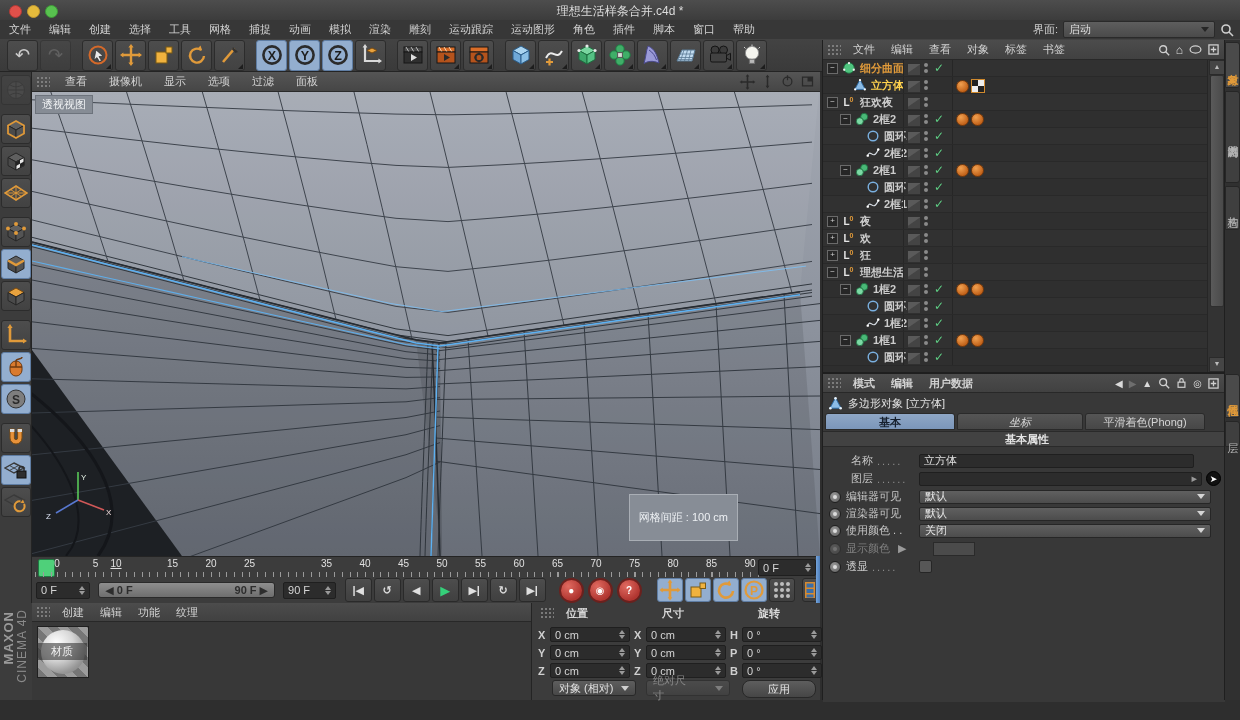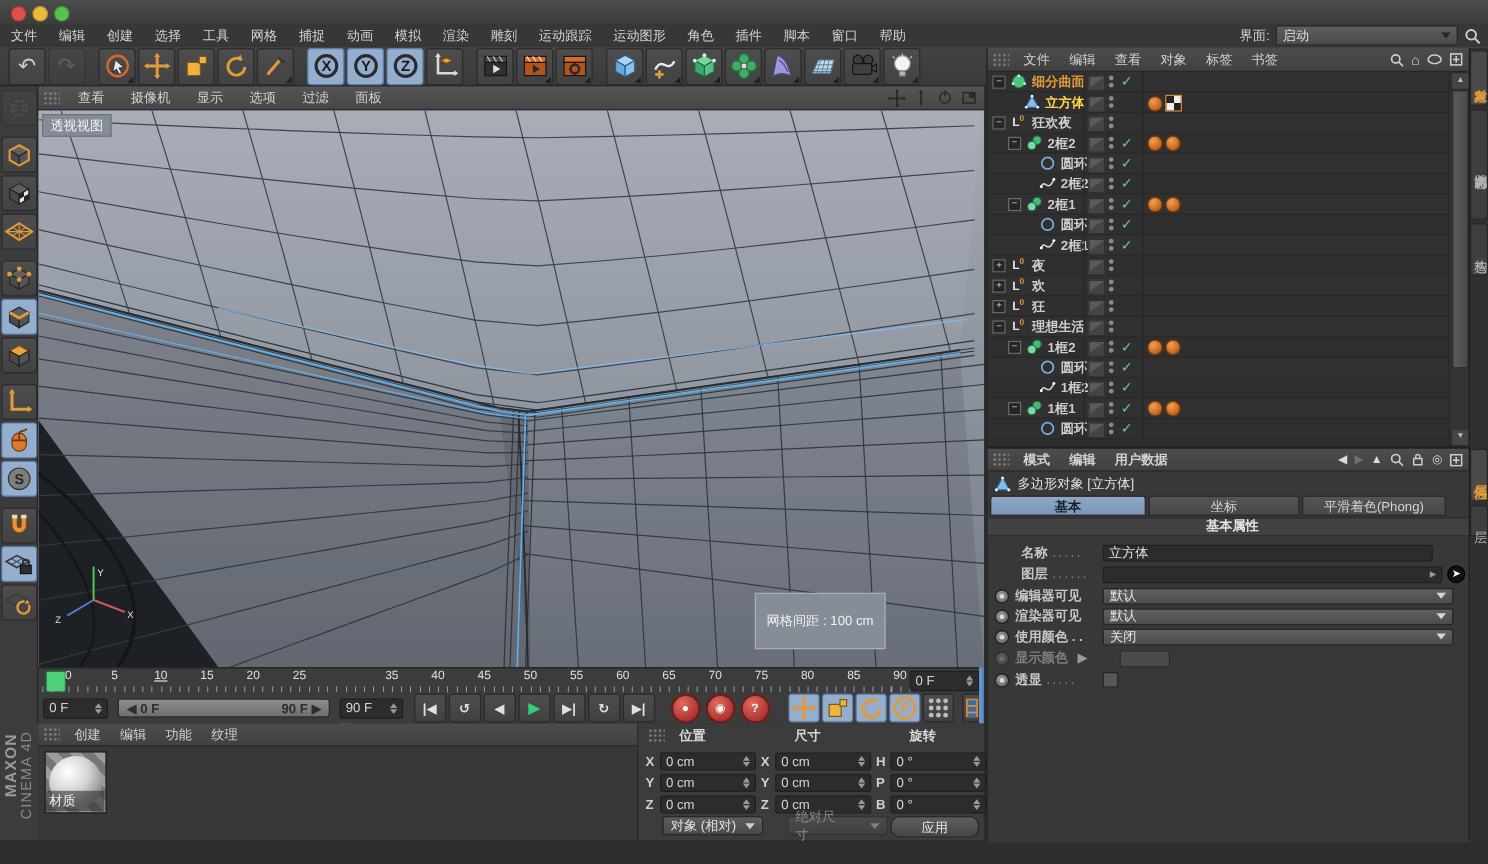--- a/index.html
+++ b/index.html
@@ -66,21 +66,21 @@
   #leftstrip{left:0;top:603px;width:32px;height:97px;background:#3c3c3c;border-right:1px solid #242424;}
   .vbrand{position:absolute;writing-mode:vertical-rl;transform:rotate(180deg);letter-spacing:1px;color:#9a9a9a;}
   #brand-maxon{left:1px;top:8px;font-weight:bold;font-size:13px;}
   #brand-cinema{left:15px;top:6px;font-size:12px;color:#8a8a8a;}
   .pan-header{position:absolute;left:0;top:0;width:100%;height:19px;background:linear-gradient(#4c4c4c,#414141);border-bottom:1px solid #282828;display:flex;align-items:center;box-sizing:border-box;}
   .pan-header .mi{padding:2px 8px;}
   #matman{left:32px;top:603px;width:500px;height:97px;background:#383838;border-right:1px solid #242424;box-sizing:border-box;}
   #mat-thumb{position:absolute;left:5px;top:23px;width:50px;height:62px;}
   #mat-ball{width:50px;height:50px;border:1px solid #202020;background:repeating-linear-gradient(45deg,#767676 0 7px,#9c9c9c 7px 14px);position:relative;}
   #mat-ball::after{content:"";position:absolute;left:3px;top:3px;width:44px;height:44px;border-radius:50%;background:radial-gradient(circle at 35% 30%,#ffffff,#d6d6d6 40%,#9a9a9a 70%,#6f6f6f);}
-  #mat-name{position:absolute;left:0;bottom:12px;width:50px;background:rgba(40,40,40,.55);color:#f0f0f0;padding:1px 4px;box-sizing:border-box;}
+  #mat-name{position:absolute;left:0;bottom:28px;width:50px;background:rgba(40,40,40,.55);color:#f0f0f0;padding:1px 14px;box-sizing:border-box;}
   #coordman{left:532px;top:603px;width:288px;height:97px;background:#3c3c3c;box-sizing:border-box;}
   .cm-title{position:absolute;top:3px;color:#d8d8d8;font-weight:bold;}
   .cm-label{position:absolute;width:12px;color:#d0d0d0;font-weight:bold;}
   .cm-field{position:absolute;width:80px;height:15px;background:#2c2c2c;border:1px solid #1f1f1f;border-radius:2px;color:#d5d5d5;display:flex;align-items:center;padding:0 4px;box-sizing:border-box;}
   .cm-dd{position:absolute;height:16px;background:linear-gradient(#5e5e5e,#484848);border:1px solid #282828;border-radius:3px;color:#e0e0e0;display:flex;align-items:center;padding:0 6px;box-sizing:border-box;}
   .cm-dd .caret{margin-left:auto;border-top-color:#cfcfcf;}
   .cm-dd.dis{opacity:.45;}
   #apply-btn{position:absolute;height:16px;background:linear-gradient(#5e5e5e,#464646);border:1px solid #282828;border-radius:8px;color:#e6e6e6;display:flex;align-items:center;justify-content:center;}
   
   #rightpanel{left:822px;top:40px;width:402px;height:660px;background:#323232;border-left:1px solid #1f1f1f;}
@@ -109,21 +109,21 @@
   #om-thumb{position:absolute;left:2px;top:15px;width:12px;height:230px;background:linear-gradient(90deg,#5a5a5a,#4a4a4a);border:1px solid #2e2e2e;border-radius:2px;}
   
   #am{position:absolute;left:0;top:332px;width:402px;height:328px;background:#383838;border-top:2px solid #1f1f1f;}
   #am-htools{margin-left:auto;display:flex;align-items:center;gap:6px;padding-right:6px;color:#ddd;font-size:10px;}
   #am-objrow{position:absolute;left:0;top:20px;width:100%;height:19px;display:flex;align-items:center;padding-left:5px;box-sizing:border-box;color:#e2e2e2;}
   #am-tabs{position:absolute;left:2px;top:39px;width:398px;height:17px;display:flex;gap:2px;}
   .atab{flex:0 0 auto;padding:1px 0;text-align:center;background:linear-gradient(#555,#474747);border:1px solid #2a2a2a;border-radius:3px 3px 0 0;color:#d5d5d5;}
   .atab.active{background:linear-gradient(#8fa7c6,#7b96ba);color:#16202e;font-weight:bold;}
   #am-section{position:absolute;left:0;top:57px;width:100%;height:16px;background:#424242;border-top:1px solid #2a2a2a;border-bottom:1px solid #2a2a2a;color:#e4e4e4;font-weight:bold;padding-left:6px;box-sizing:border-box;line-height:15px;text-align:center;}
   .arow{position:absolute;left:0;width:100%;height:17px;display:flex;align-items:center;box-sizing:border-box;}
-  .alabel{color:#c6c6c6;font-weight:bold;}
+  .alabel{color:#c6c6c6;}
   .aleaders{color:#8a8a8a;letter-spacing:2px;margin-left:4px;}
   .afield{position:absolute;left:96px;width:275px;height:14px;background:#2c2c2c;border:1px solid #1f1f1f;border-radius:2px;color:#e0e0e0;padding:0 4px;display:flex;align-items:center;box-sizing:border-box;}
   .radio{width:10px;height:10px;border-radius:50%;border:1px solid #1f1f1f;background:radial-gradient(circle at 40% 35%,#9a9a9a,#5c5c5c);margin:0 5px 0 6px;flex:0 0 10px;position:relative;}
   .radio::after{content:"";position:absolute;left:3px;top:3px;width:4px;height:4px;border-radius:50%;background:#dcdcdc;}
   .radio.dis{opacity:.35;}
   .addfield{position:absolute;left:96px;width:292px;height:14px;background:linear-gradient(#606060,#4c4c4c);border:1px solid #262626;border-radius:2px;color:#e6e6e6;padding:0 5px;display:flex;align-items:center;box-sizing:border-box;}
   .addfield .caret{margin-left:auto;border-top-color:#d5d5d5;}
   #layer-btn{position:absolute;right:4px;top:1px;width:13px;height:13px;border-radius:50%;background:#111;border:1px solid #000;color:#fff;display:flex;align-items:center;justify-content:center;font-size:9px;}
   .swatch{position:absolute;left:104px;width:40px;height:12px;background:#4b4b4b;border:1px solid #2a2a2a;}
   .chk{position:absolute;left:96px;width:11px;height:11px;background:#575757;border:1px solid #262626;border-radius:2px;}
@@ -138,20 +138,21 @@
 </style>
 </head>
 <body>
 
 <div id="app">
 
   <div id="titlebar" class="abs">
     <span class="tl red"></span>
     <span class="tl yel"></span>
     <span class="tl grn"></span>
+    <div id="window-title">理想生活样条合并.c4d *</div>
   </div>
 
   <div id="menubar" class="abs">
     <div id="main-menu-items" style="display:flex;">
         <span class="mi">文件</span>
         <span class="mi">编辑</span>
         <span class="mi">创建</span>
         <span class="mi">选择</span>
         <span class="mi">工具</span>
         <span class="mi">网格</span>
@@ -552,21 +553,21 @@
       <div id="vp-label">透视视图</div>
       <div id="grid-label">网格间距 : 100 cm</div>
     </div>
   </div>
 
   <div id="ruler" class="abs">
     <div id="playhead"></div>
     <div id="tick-labels">
         <span class="tick-num" style="left: 25px;">0</span>
         <span class="tick-num" style="left: 63.5px;">5</span>
-        <span class="tick-num" style="left: 102px; text-decoration: underline;">10</span>
+        <span class="tick-num" style="left: 84px; text-decoration: underline;">10</span>
         <span class="tick-num" style="left: 140.5px;">15</span>
         <span class="tick-num" style="left: 179px;">20</span>
         <span class="tick-num" style="left: 217.5px;">25</span>
         <span class="tick-num" style="left: 256px; margin-top: 43px;">30</span>
         <span class="tick-num" style="left: 294.5px;">35</span>
         <span class="tick-num" style="left: 333px;">40</span>
         <span class="tick-num" style="left: 371.5px;">45</span>
         <span class="tick-num" style="left: 410px;">50</span>
         <span class="tick-num" style="left: 448.5px;">55</span>
         <span class="tick-num" style="left: 487px;">60</span>
@@ -770,21 +771,21 @@
           <span class="stepper">
             <i class="up"></i>
             <i class="dn"></i>
           </span>
         </div>
       </div>
     <div class="cm-dd" style="left:20px;top:77px;width:84px;">
       <span>对象 (相对)</span>
         <span class="caret"></span>
     </div>
-    <div class="cm-dd dis" style="left:124px;top:77px;width:84px;gap:22px;">
+    <div class="cm-dd dis" style="left:114px;top:77px;width:84px;gap:22px;">
       <span>绝对尺寸</span>
         <span class="caret"></span>
     </div>
     <div id="apply-btn" style="left:210px;top:77px;width:72px;">应用</div>
   </div>
 
   <div id="rightpanel" class="abs">
     <div class="pan-header" id="om-header">
       <span class="grip"></span>
       <div id="om-menu-items" style="display:flex;">
@@ -1211,21 +1212,21 @@
         <svg width="15" height="15" viewBox="0 0 16 16" style="margin-right:5px;">
             <path d="M8 2l6 11H2z" fill="#8cbce6" stroke="#2f6ea8"></path>
             <circle cx="8" cy="2.5" r="1.4" fill="#e8f2fa"></circle>
             <circle cx="2.5" cy="13" r="1.4" fill="#e8f2fa"></circle>
             <circle cx="13.5" cy="13" r="1.4" fill="#e8f2fa"></circle>
           </svg>
         <span>多边形对象 [立方体]</span>
       </div>
       <div id="am-tabs">
           <div class="atab active" style="width: 128px;">基本</div>
-          <div class="atab" style="width: 124px;">坐标</div>
+          <div class="atab" style="width: 124px; font-style: italic;">坐标</div>
           <div class="atab" style="width: 118px;">平滑着色(Phong)</div>
         </div>
       <div id="am-section">基本属性</div>
       <div class="arow" style="top:78px;">
         <span class="alabel" style="margin-left:28px;">名称</span>
         <span class="aleaders">.....</span>
         <div class="afield">
             <span>立方体</span>
           </div>
       </div>

